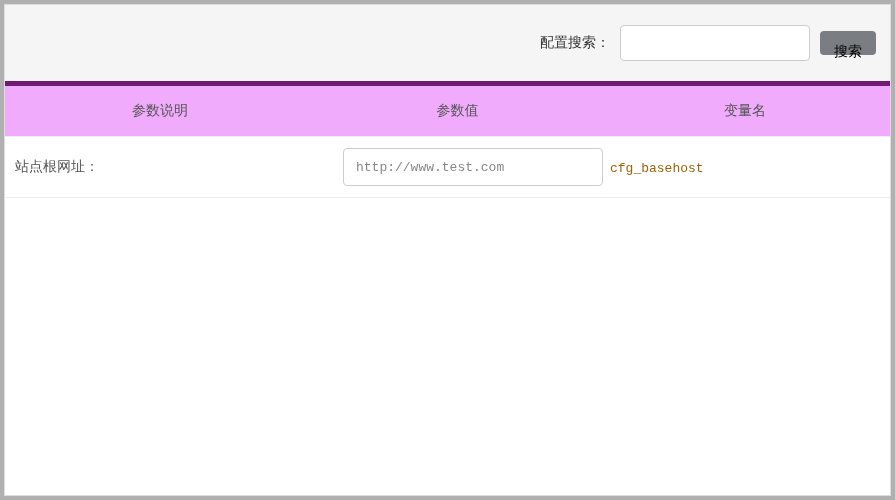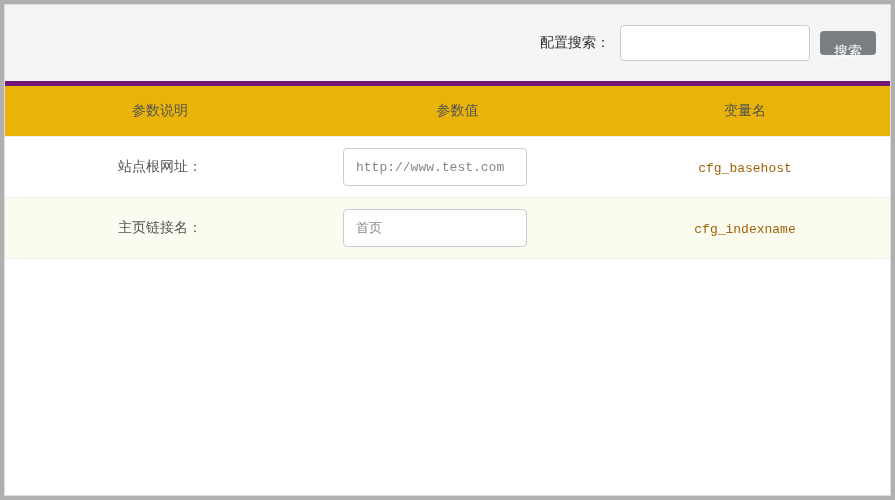--- a/index.html
+++ b/index.html
@@ -38,69 +38,68 @@
       width: 190px;
       height: 36px;
       border: 1px solid #ccc;
       border-radius: 4px;
       padding: 0 10px;
       font-size: 14px;
       outline: none;
     }
     .search-btn {
       background: #7a7e82;
-      color: #ffffff;
+      color: #000000;
       border: none;
       border-radius: 4px;
       height: 20px;
       padding: 12px 14px;
       font-size: 14px;
       cursor: pointer;
     }
     table {
       width: 100%;
       border-collapse: collapse;
       table-layout: fixed;
     }
     thead th {
-      background: #eab308;
+      background: #f0abfc;
       font-weight: normal;
       color: #555;
       font-size: 14px;
       padding: 16px 10px;
       text-align: center;
       border-bottom: 1px solid #eee;
     }
     tbody tr {
       border-bottom: 1px solid #eee;
     }
     tbody tr:nth-child(even) {
       background: #fbfcf0;
     }
     tbody tr:nth-child(odd) {
       background: #fff;
     }
     tbody td {
       padding: 11px 10px;
-      text-align: center;
       vertical-align: middle;
       color: #555;
       font-size: 14px;
     }
     .col-desc {
       width: 310px;
     }
     .col-value {
       width: 285px;
     }
     .col-var {
       width: auto;
     }
     .value-input {
-      width: 184px;
+      width: 260px;
       height: 38px;
       border: 1px solid #ccc;
       border-radius: 4px;
       padding: 0 12px;
       font-size: 13px;
       font-family: Consolas, Menlo, "Courier New", monospace;
       color: #888;
       outline: none;
     }
     .var-name {
@@ -135,21 +134,16 @@
         <th>参数值</th>
         <th>变量名</th>
       </tr>
     </thead>
     <tbody id="config-tbody">
     <tr>
           <td><span class="desc-text">站点根网址：</span></td>
           <td style="text-align: left; padding-left: 28px;"><input type="text" class="value-input" value="http://www.test.com" style=""></td>
           <td><span class="var-name">cfg_basehost</span></td>
         </tr>
-        <tr>
-          <td><span class="desc-text">主页链接名：</span></td>
-          <td style="text-align: left; padding-left: 28px;"><input type="text" class="value-input" value="首页" style=""></td>
-          <td><span class="var-name">cfg_indexname</span></td>
-        </tr>
       </tbody>
   </table>
 
 </div>
 
 </body></html>

